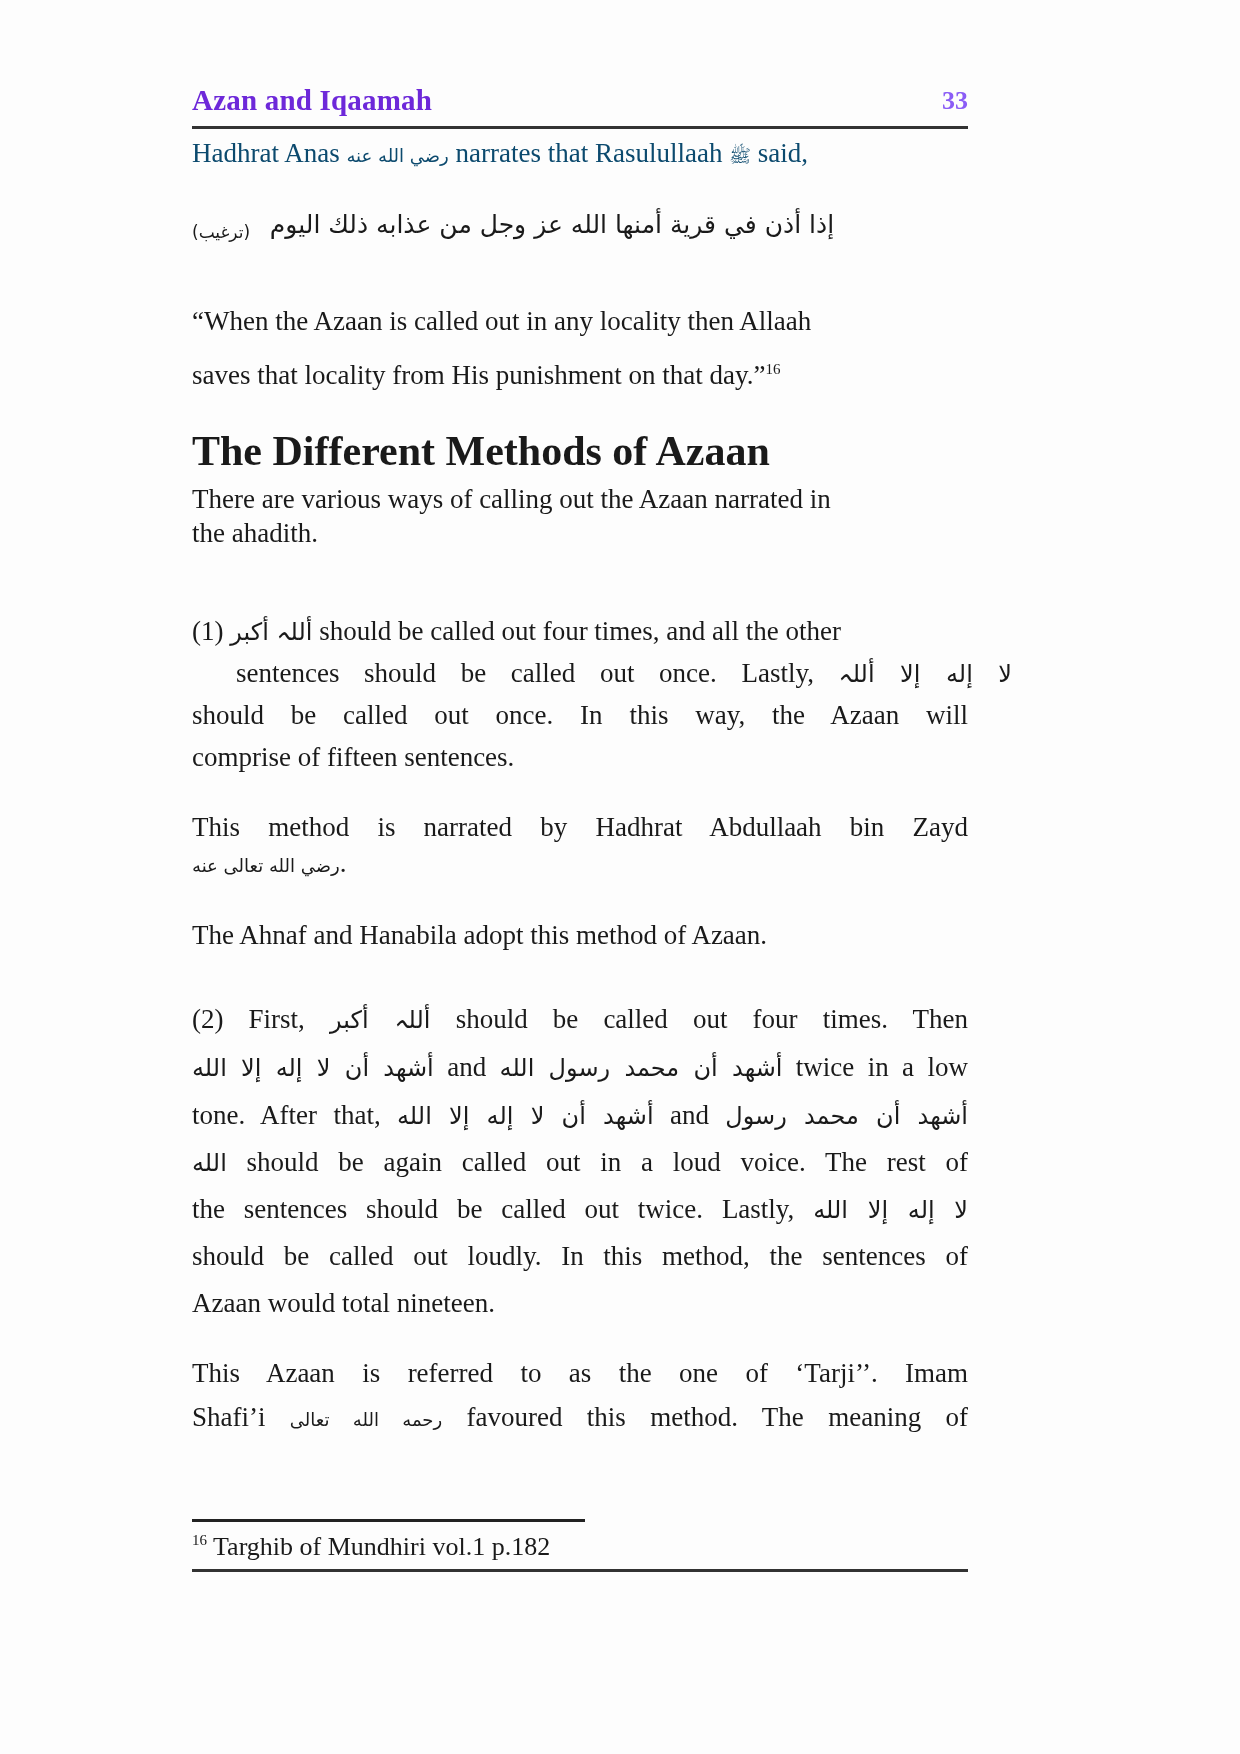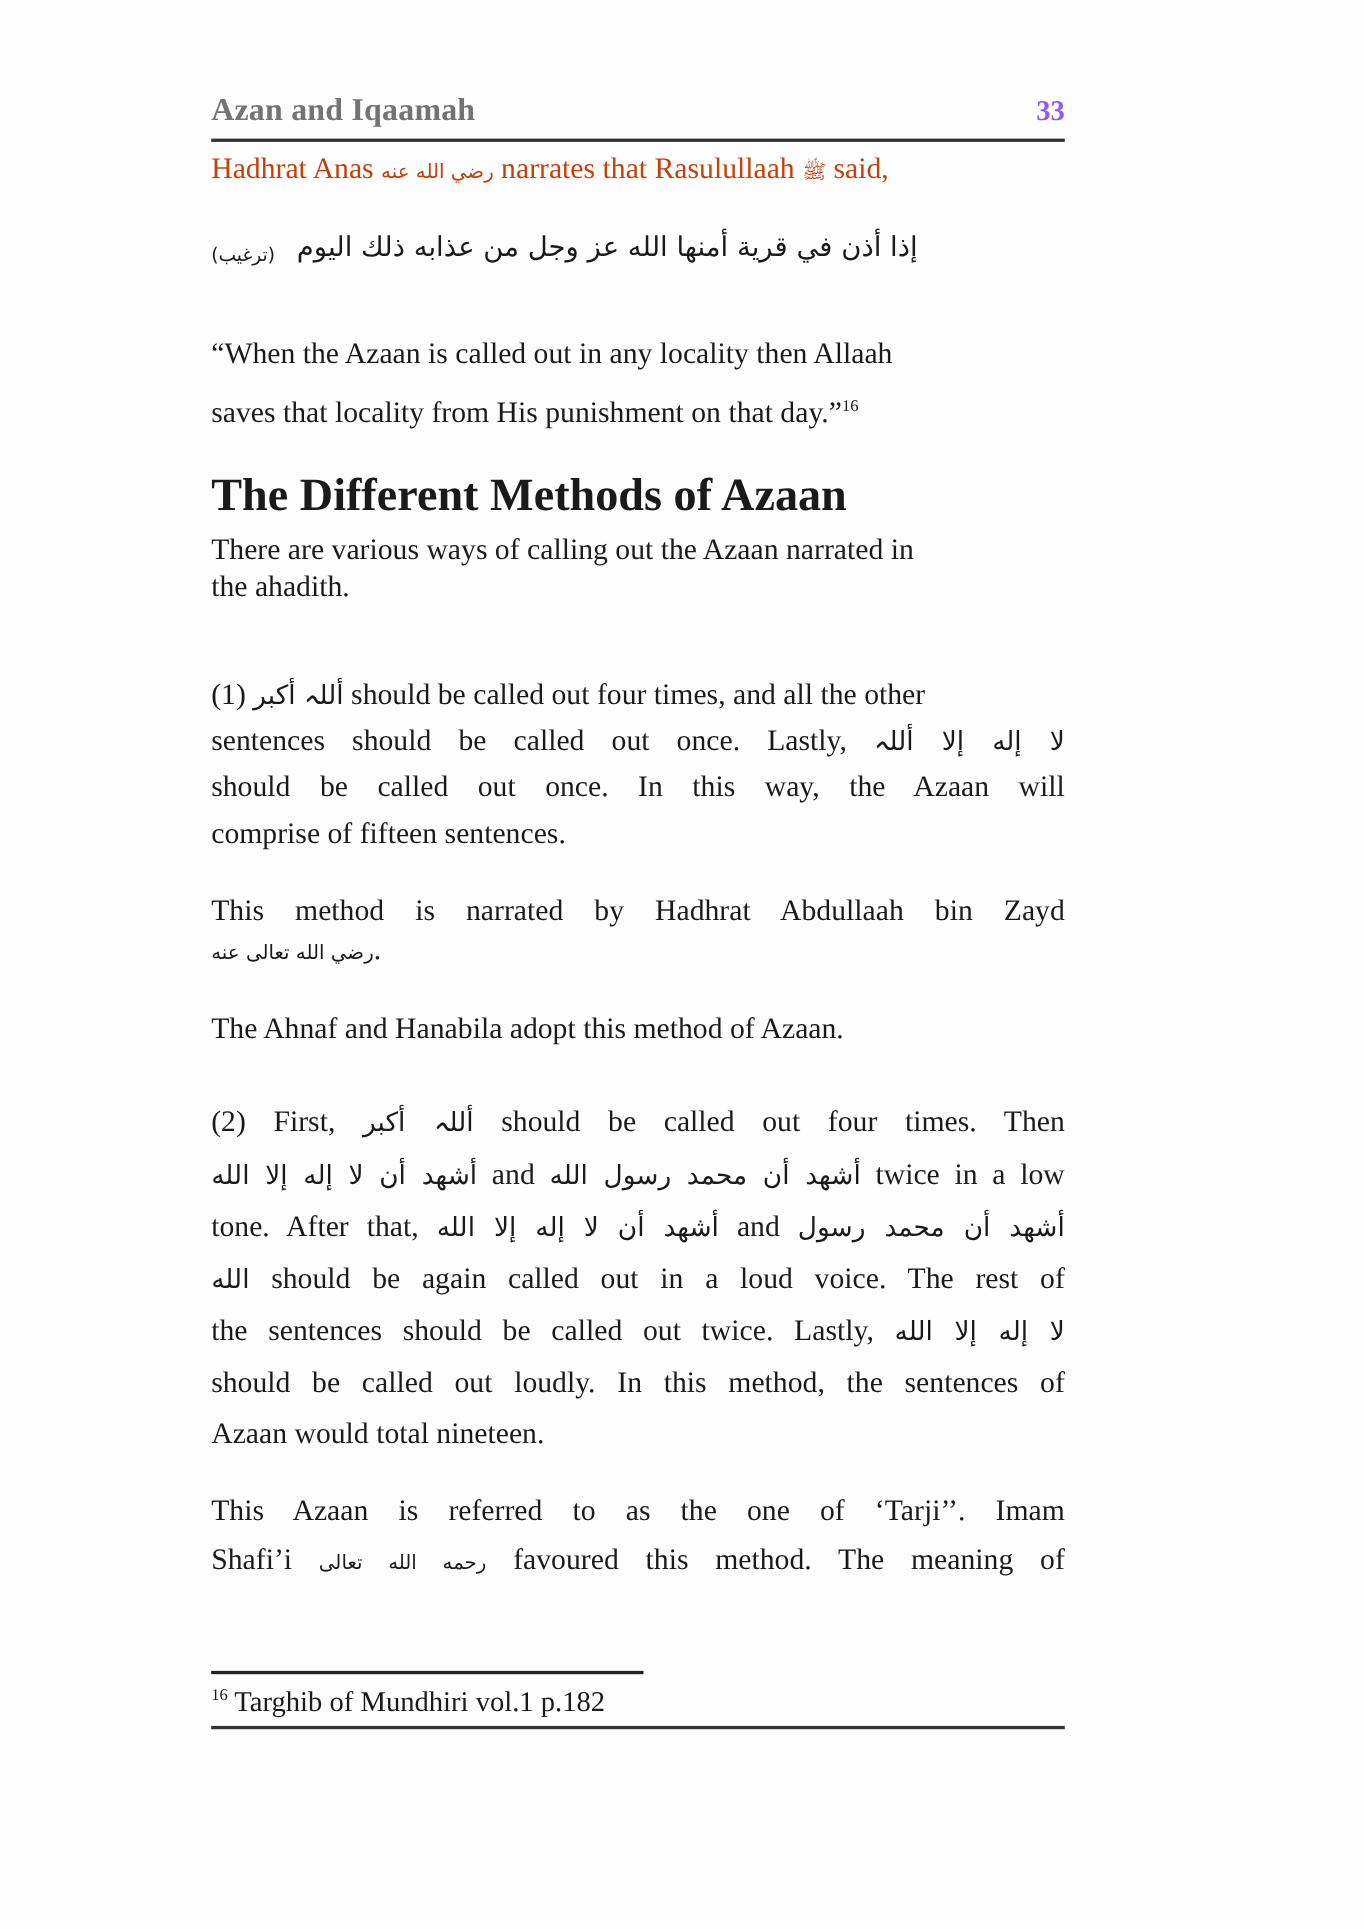--- a/index.html
+++ b/index.html
@@ -1,29 +1,29 @@
 <!DOCTYPE html>
 <html><head>
 <meta charset="utf-8">
 <style>
   html, body { margin: 0; padding: 0; background: #ffffff; }
   body { width: 1240px; height: 1754px; position: relative; overflow: hidden;
          font-family: "Liberation Serif", "DejaVu Serif", serif; color: #1a1a1a; }
   .page { position: absolute; left: 0; top: 0; width: 1240px; height: 1754px; background: #fdfdfd; }
   .running-head { position: absolute; left: 192px; top: 84px; width: 776px; height: 40px; }
-  .running-title { position: absolute; left: 0; top: 0; font-size: 29px; font-weight: bold; letter-spacing: 0.2px; color: #737373; }
+  .running-title { position: absolute; left: 0; top: 0; font-size: 29px; font-weight: bold; letter-spacing: 0.2px; color: #6d28d9; }
   .page-number { position: absolute; right: 0; top: 2px; font-size: 26px; font-weight: bold; color: #8b5cf6; }
   .head-rule { position: absolute; left: 192px; top: 126px; width: 776px; height: 3px; background: #333; }
   .line { position: absolute; left: 192px; width: 776px; font-size: 27px; line-height: 34px; white-space: nowrap; }
   .just { text-align: justify; text-align-last: justify; }
   .ar { font-family: "DejaVu Sans", sans-serif; font-size: 24px; direction: rtl; unicode-bidi: isolate; }
   .arabic-verse { position: absolute; left: 192px; top: 210px; width: 720px; height: 50px;
                   font-family: "DejaVu Sans", sans-serif; font-size: 25px; direction: rtl; text-align: center; }
   .verse-src { position: absolute; left: 192px; top: 222px; font-family: "DejaVu Sans", sans-serif; font-size: 17px; direction: rtl; }
-  .faded { color: #c2410c; }
+  .faded { color: #0c4a6e; }
   .heading { position: absolute; left: 192px; top: 427px; width: 776px; text-align: left;
              font-size: 42px; font-weight: bold; color: #1a1a1a; }
   sup { font-size: 15px; vertical-align: super; line-height: 0; }
   .fn-rule { position: absolute; left: 192px; top: 1519px; width: 393px; height: 3px; background: #222; }
   .footnote { position: absolute; left: 192px; top: 1532px; font-size: 26px; }
   .foot-rule { position: absolute; left: 192px; top: 1569px; width: 776px; height: 3px; background: #333; }
   .honorific { font-family: "DejaVu Sans", sans-serif; font-size: 18px; direction: rtl; unicode-bidi: isolate; }
 </style>
 </head>
 <body>
@@ -55,21 +55,21 @@
   <div class="line" style="top:482px;">
     <span>There are various ways of calling out the Azaan narrated in</span>
   </div>
   <div class="line" style="top:516px;">
     <span>the ahadith.</span>
   </div>
 
   <div class="line" style="top:614px;">
     <span>(1) </span><span class="ar">أللہ أكبر</span><span> should be called out four times, and all the other</span>
   </div>
-  <div class="line just" style="top:656px;">
+  <div class="line just" style="top:656px;margin-left:44px;">
     <span>sentences should be called out once. Lastly, </span><span class="ar">لا إله إلا أللہ</span>
   </div>
   <div class="line just" style="top:698px;">
     <span>should be called out once. In this way, the Azaan will</span>
   </div>
   <div class="line" style="top:740px;">
     <span>comprise of fifteen sentences.</span>
   </div>
 
   <div class="line just" style="top:810px;">

